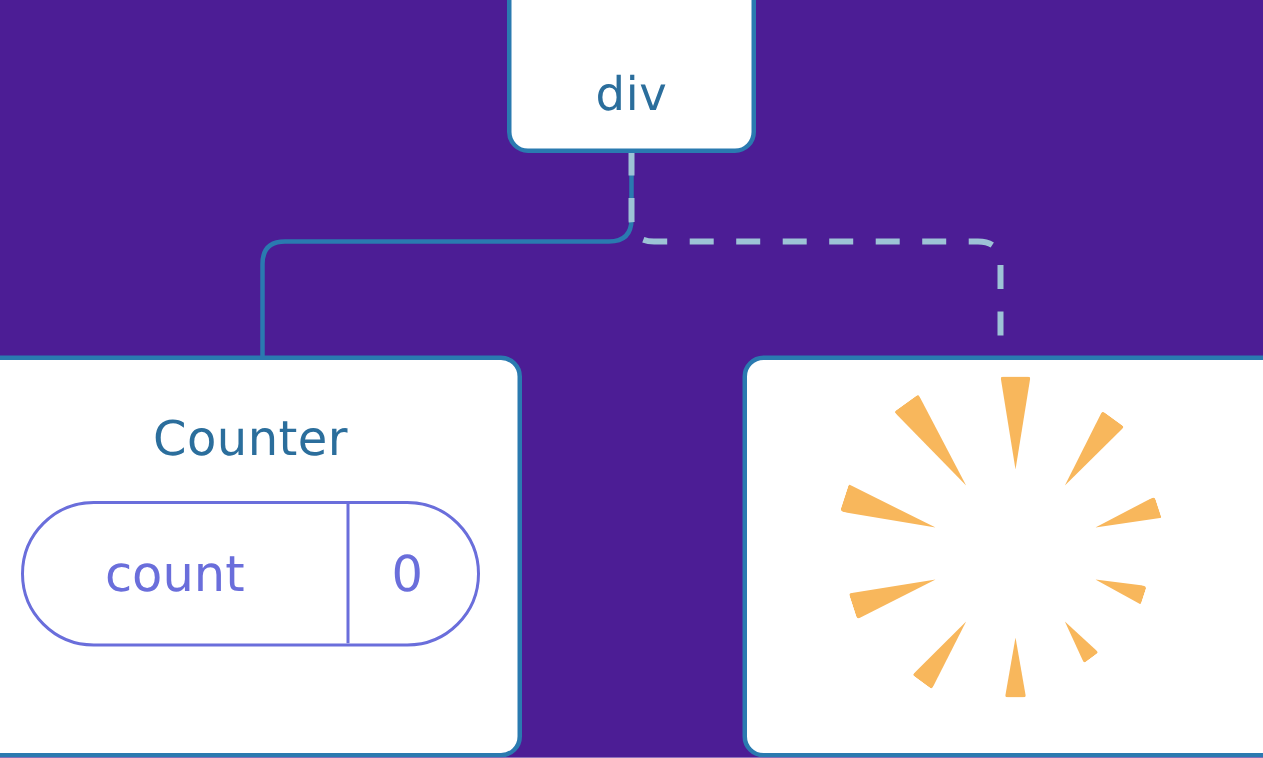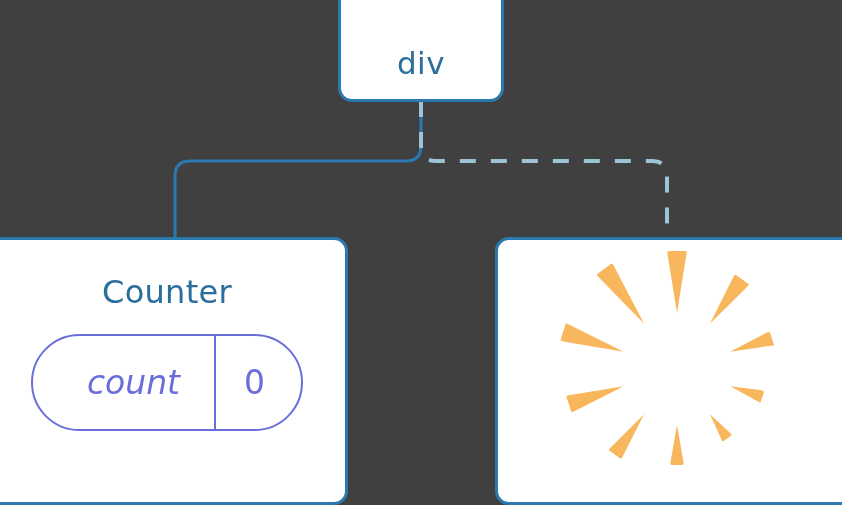--- a/index.html
+++ b/index.html
@@ -9,21 +9,21 @@
   body {
     width: 842px;
     height: 505px;
     overflow: hidden;
     font-family: "DejaVu Sans", sans-serif;
   }
   #stage {
     position: relative;
     width: 842px;
     height: 505px;
-    background: #404040;
+    background: #4c1d95;
     overflow: hidden;
   }
   .edges {
     position: absolute;
     left: 0;
     top: 0;
     width: 842px;
     height: 505px;
     pointer-events: none;
   }
@@ -78,22 +78,21 @@
   .pill-key,
   .pill-val {
     display: flex;
     align-items: center;
     justify-content: center;
     font-size: 33px;
     color: #6a6edb;
     line-height: 1;
   }
   .pill-key {
-    padding: 0 34px 0 54px;
-    font-style: italic;
+    padding: 0 68px 0 54px;
   }
   .pill-val {
     padding: 0 36px 0 28px;
     border-left: 2px solid #6a6edb;
   }
   .node-spinner {
     left: 495px;
     top: 237px;
     width: 362px;
     height: 268px;

